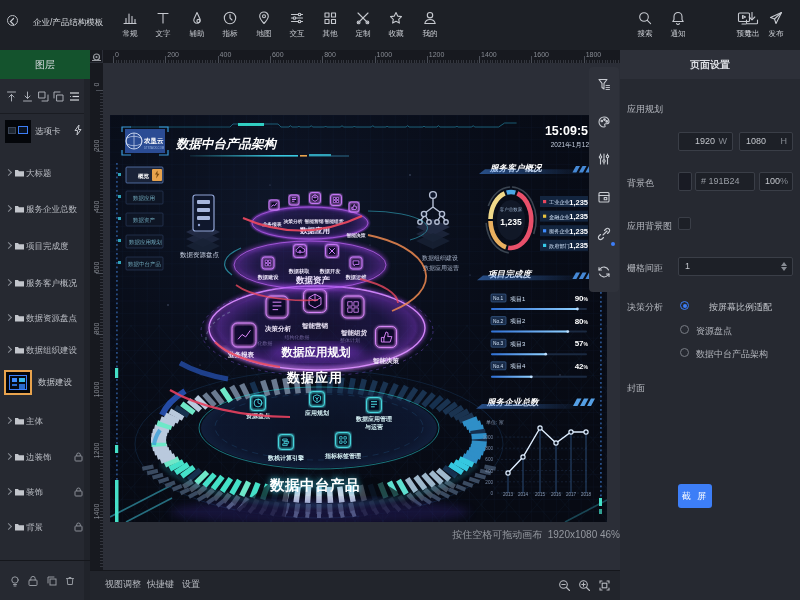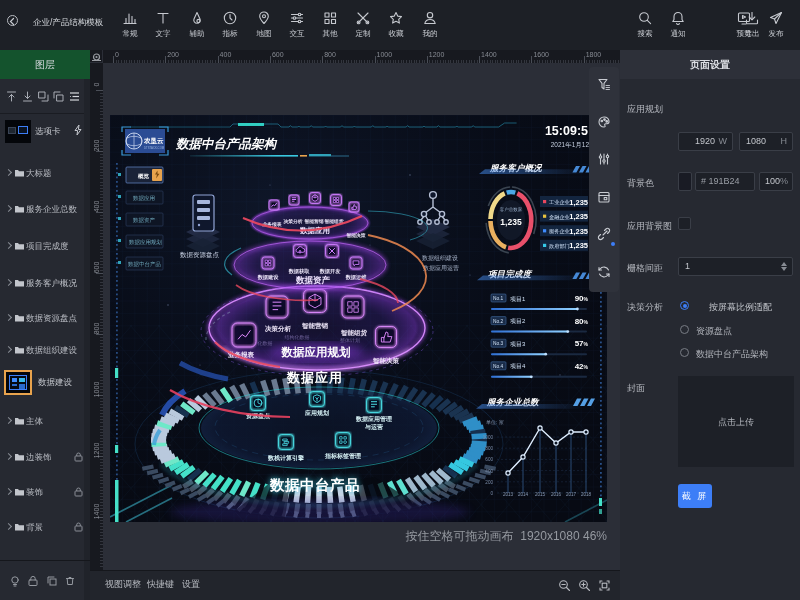--- a/index.html
+++ b/index.html
@@ -24,21 +24,21 @@
 .lrow .lock { position:absolute; right:7px; top:2px; }
 #leftpanel .botbar { position:absolute; left:0; bottom:0; width:90px; height:40px; border-top:1px solid #15171c; }
 
 
 #canvas { position:absolute; left:90px; top:50px; width:530px; height:550px; background:#2b2e37; }
 #hruler { position:absolute; left:0; top:0; width:530px; height:13px; background:#17191f; overflow:hidden; }
 #vruler { position:absolute; left:0; top:13px; width:13px; height:507px; background:#17191f; overflow:hidden; }
 #rulcorner { position:absolute; left:0; top:0; width:13px; height:13px; background:#17191f; border-right:1px solid #2b2e37; border-bottom:1px solid #2b2e37;}
 .rlab { position:absolute; color:#878b93; font-size:7px; }
 #canvasbottom { position:absolute; left:0; bottom:0; width:530px; height:30px; background:#22252c; border-top:1px solid #15171c; color:#b7bac0; font-size:9px; }
-#hinttext { position:absolute; right:13px; top:478px; color:#9599a0; font-size:12px; }
+#hinttext { position:absolute; right:0; top:478px; color:#9599a0; font-size:10px; }
 #floattb { position:absolute; left:499px; top:17px; width:30px; height:225px; background:#2f323b; border-radius:4px; }
 #floattb .fic { position:absolute; left:0; width:30px; height:37px; text-align:center; }
 #floattb .fic svg { margin-top:10px; }
 
 
 #rightpanel { position:absolute; left:620px; top:50px; width:180px; height:550px; background:#262931; }
 #rightpanel .hdr { position:absolute; left:0; top:0; width:180px; height:29px; background:#2d3039; color:#dcdee3; font-size:10px; font-weight:bold; text-align:center; line-height:29px; }
 .rlabel { position:absolute; left:7px; color:#b4b7be; font-size:9px; }
 .rinput { position:absolute; background:#1d2027; border:1px solid #3a3e47; border-radius:2px; color:#c3c6cc; font-size:9px; }
 #shotbtn { position:absolute; left:58px; top:434px; width:34px; height:24px; background:#3d7ef7; border-radius:3px; color:#fff; font-size:9px; text-align:center; line-height:24px; letter-spacing:2px;}
@@ -1817,19 +1817,16 @@
     <div class="rlabel" style="top:212px;">栅格间距</div>
     <div class="rinput" style="left:58px; top:207px; width:115px; height:19px; line-height:17px; padding-left:6px;">1<span style="position:absolute;right:5px;top:4px;width:0;height:0;border-left:3px solid transparent;border-right:3px solid transparent;border-bottom:4px solid #878b93;"></span><span style="position:absolute;right:5px;bottom:4px;width:0;height:0;border-left:3px solid transparent;border-right:3px solid transparent;border-top:4px solid #878b93;"></span></div>
     <div class="rlabel" style="top:251px;">决策分析</div>
     <div class="radio on" style="left:60px; top:251px;"></div>
     <div class="rlabel" style="left:69px; top:251px; color:#c3c6cc;margin-left:20px;">按屏幕比例适配</div>
     <div class="radio" style="left:60px; top:275px;"></div>
     <div class="rlabel" style="left:76px; top:275px;">资源盘点</div>
     <div class="radio" style="left:60px; top:298px;"></div>
     <div class="rlabel" style="left:76px; top:298px;">数据中台产品架构</div>
     <div class="rlabel" style="top:332px;">封面</div>
-    <div style="position:absolute;left:58px;top:326px;width:116px;height:91px;background:#1d2027;">
-      <span style="position:absolute;left:0;right:0;top:40px;text-align:center;color:#b4b7be;font-size:9px;">点击上传</span>
-    </div>
     <div id="shotbtn">截 屏</div>
   </div>
 
 </div>
 
 </body></html>

